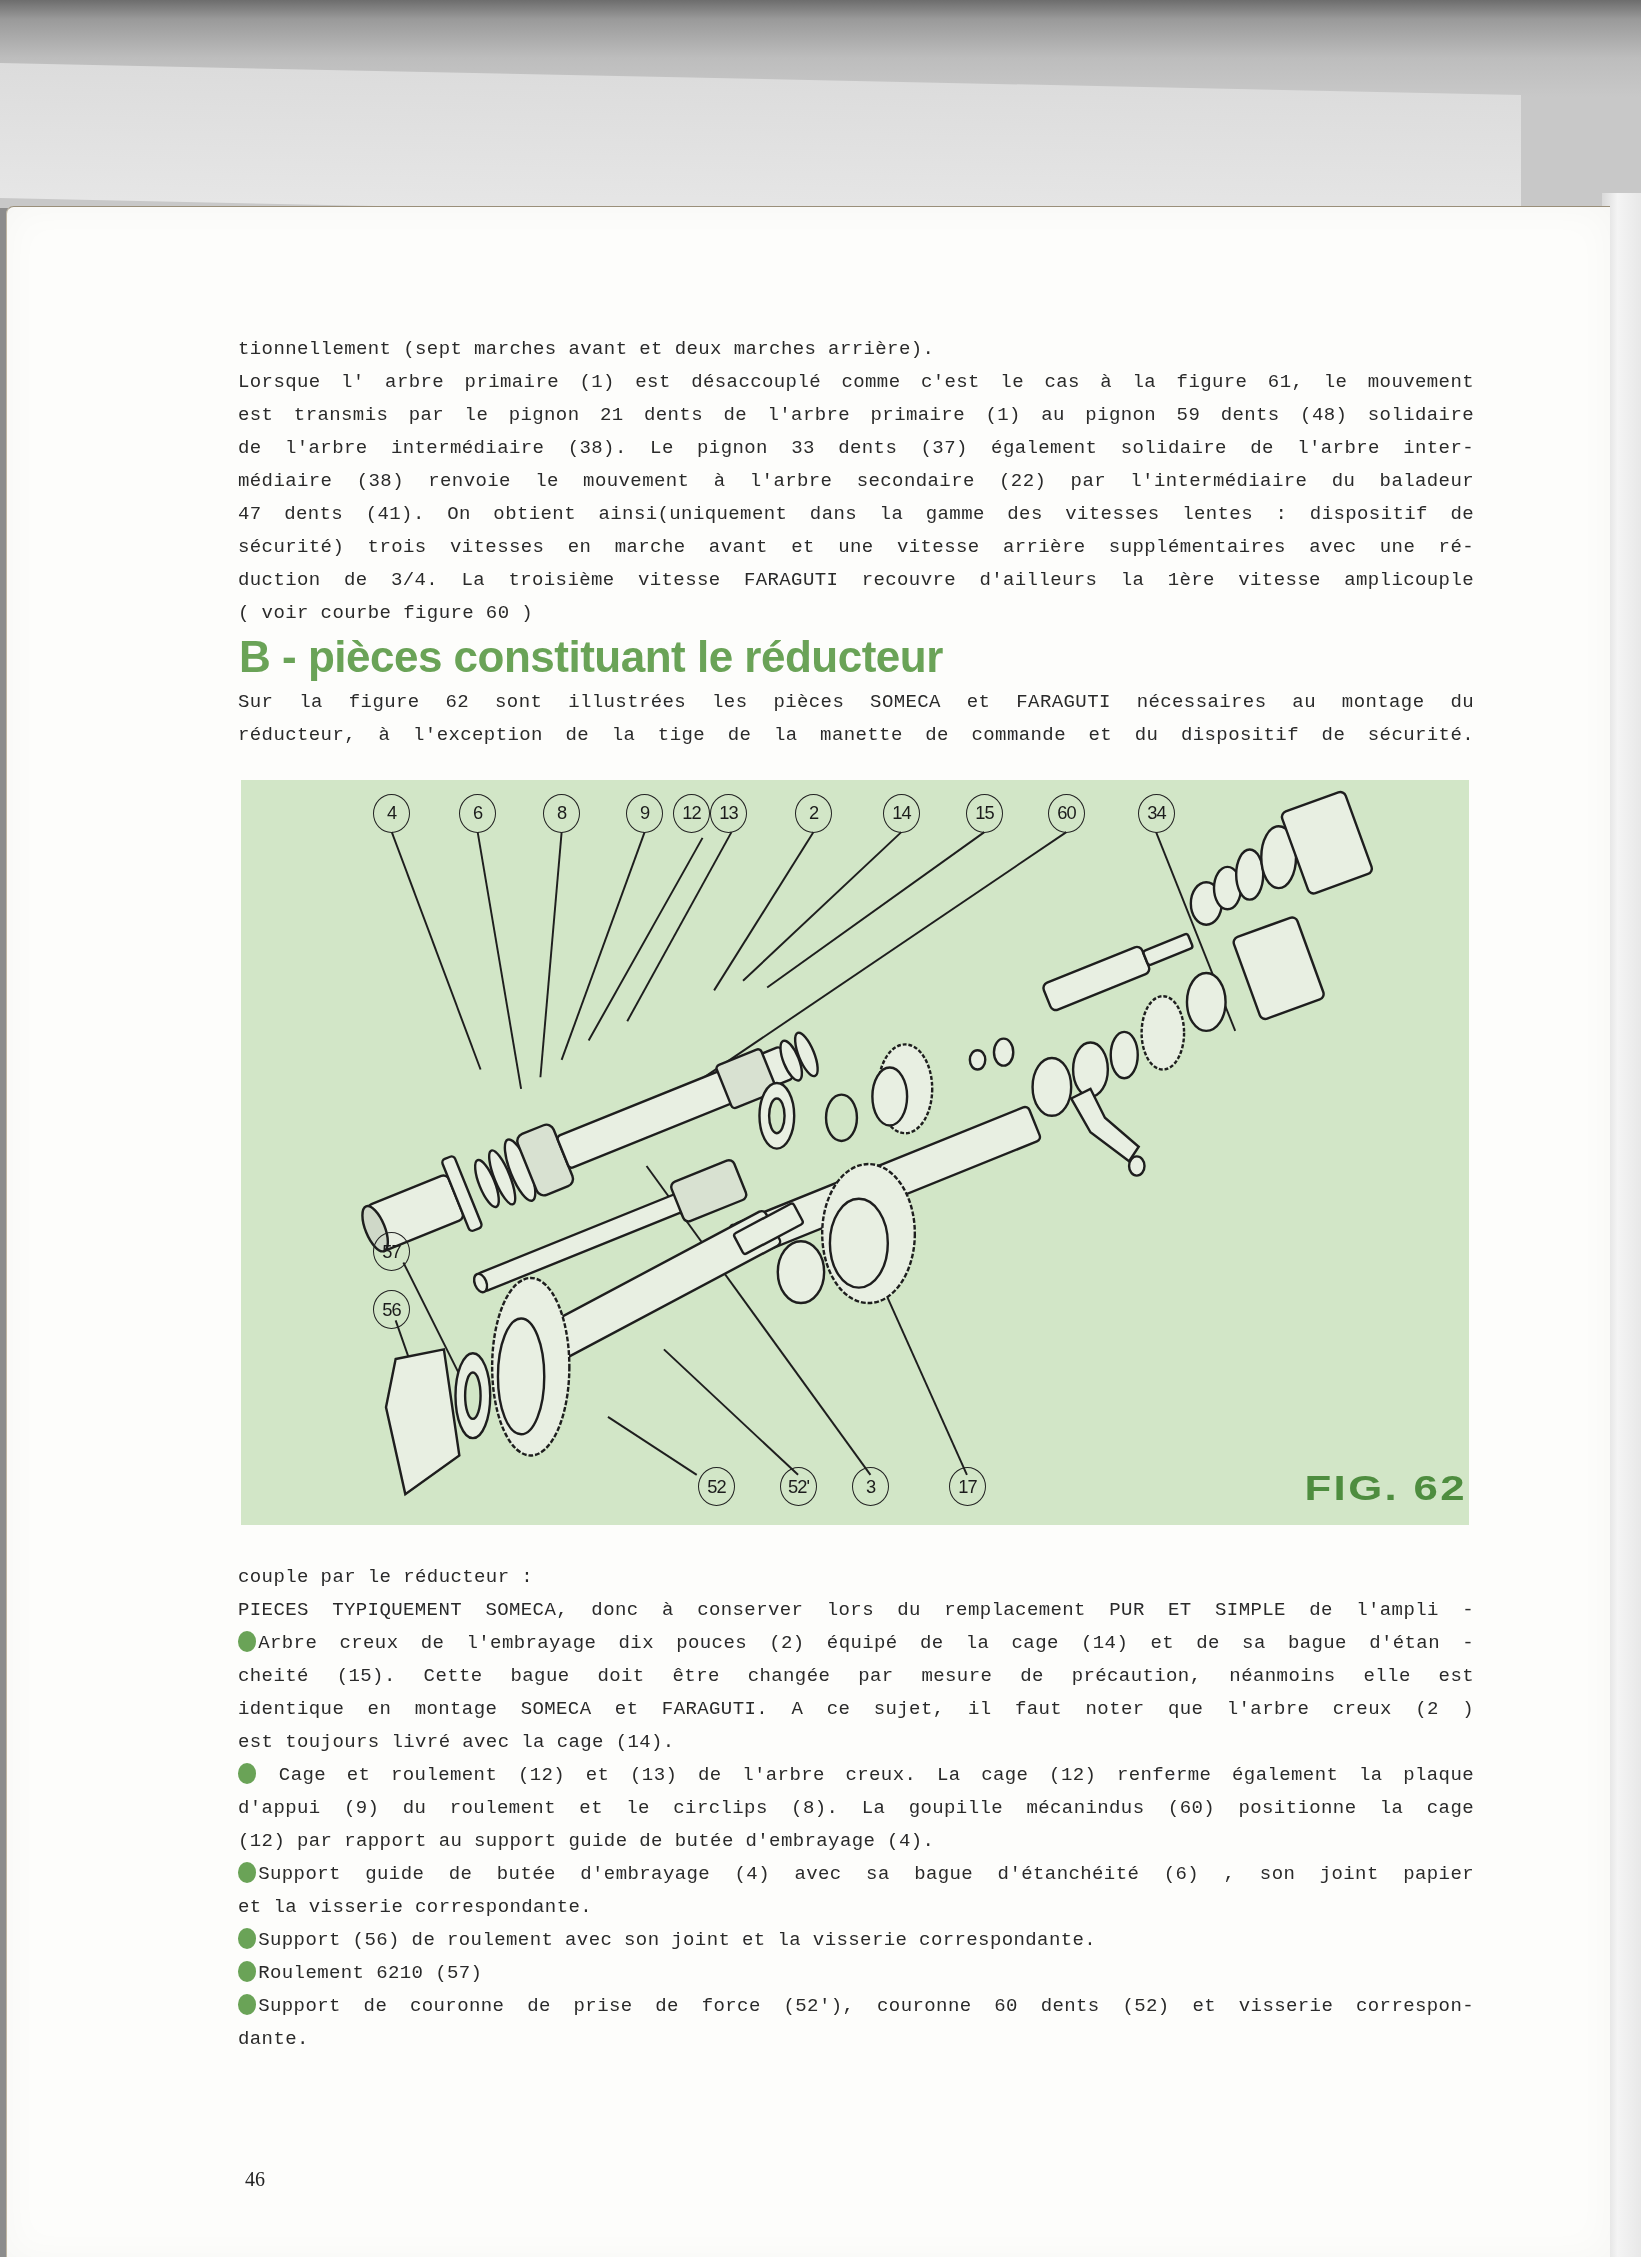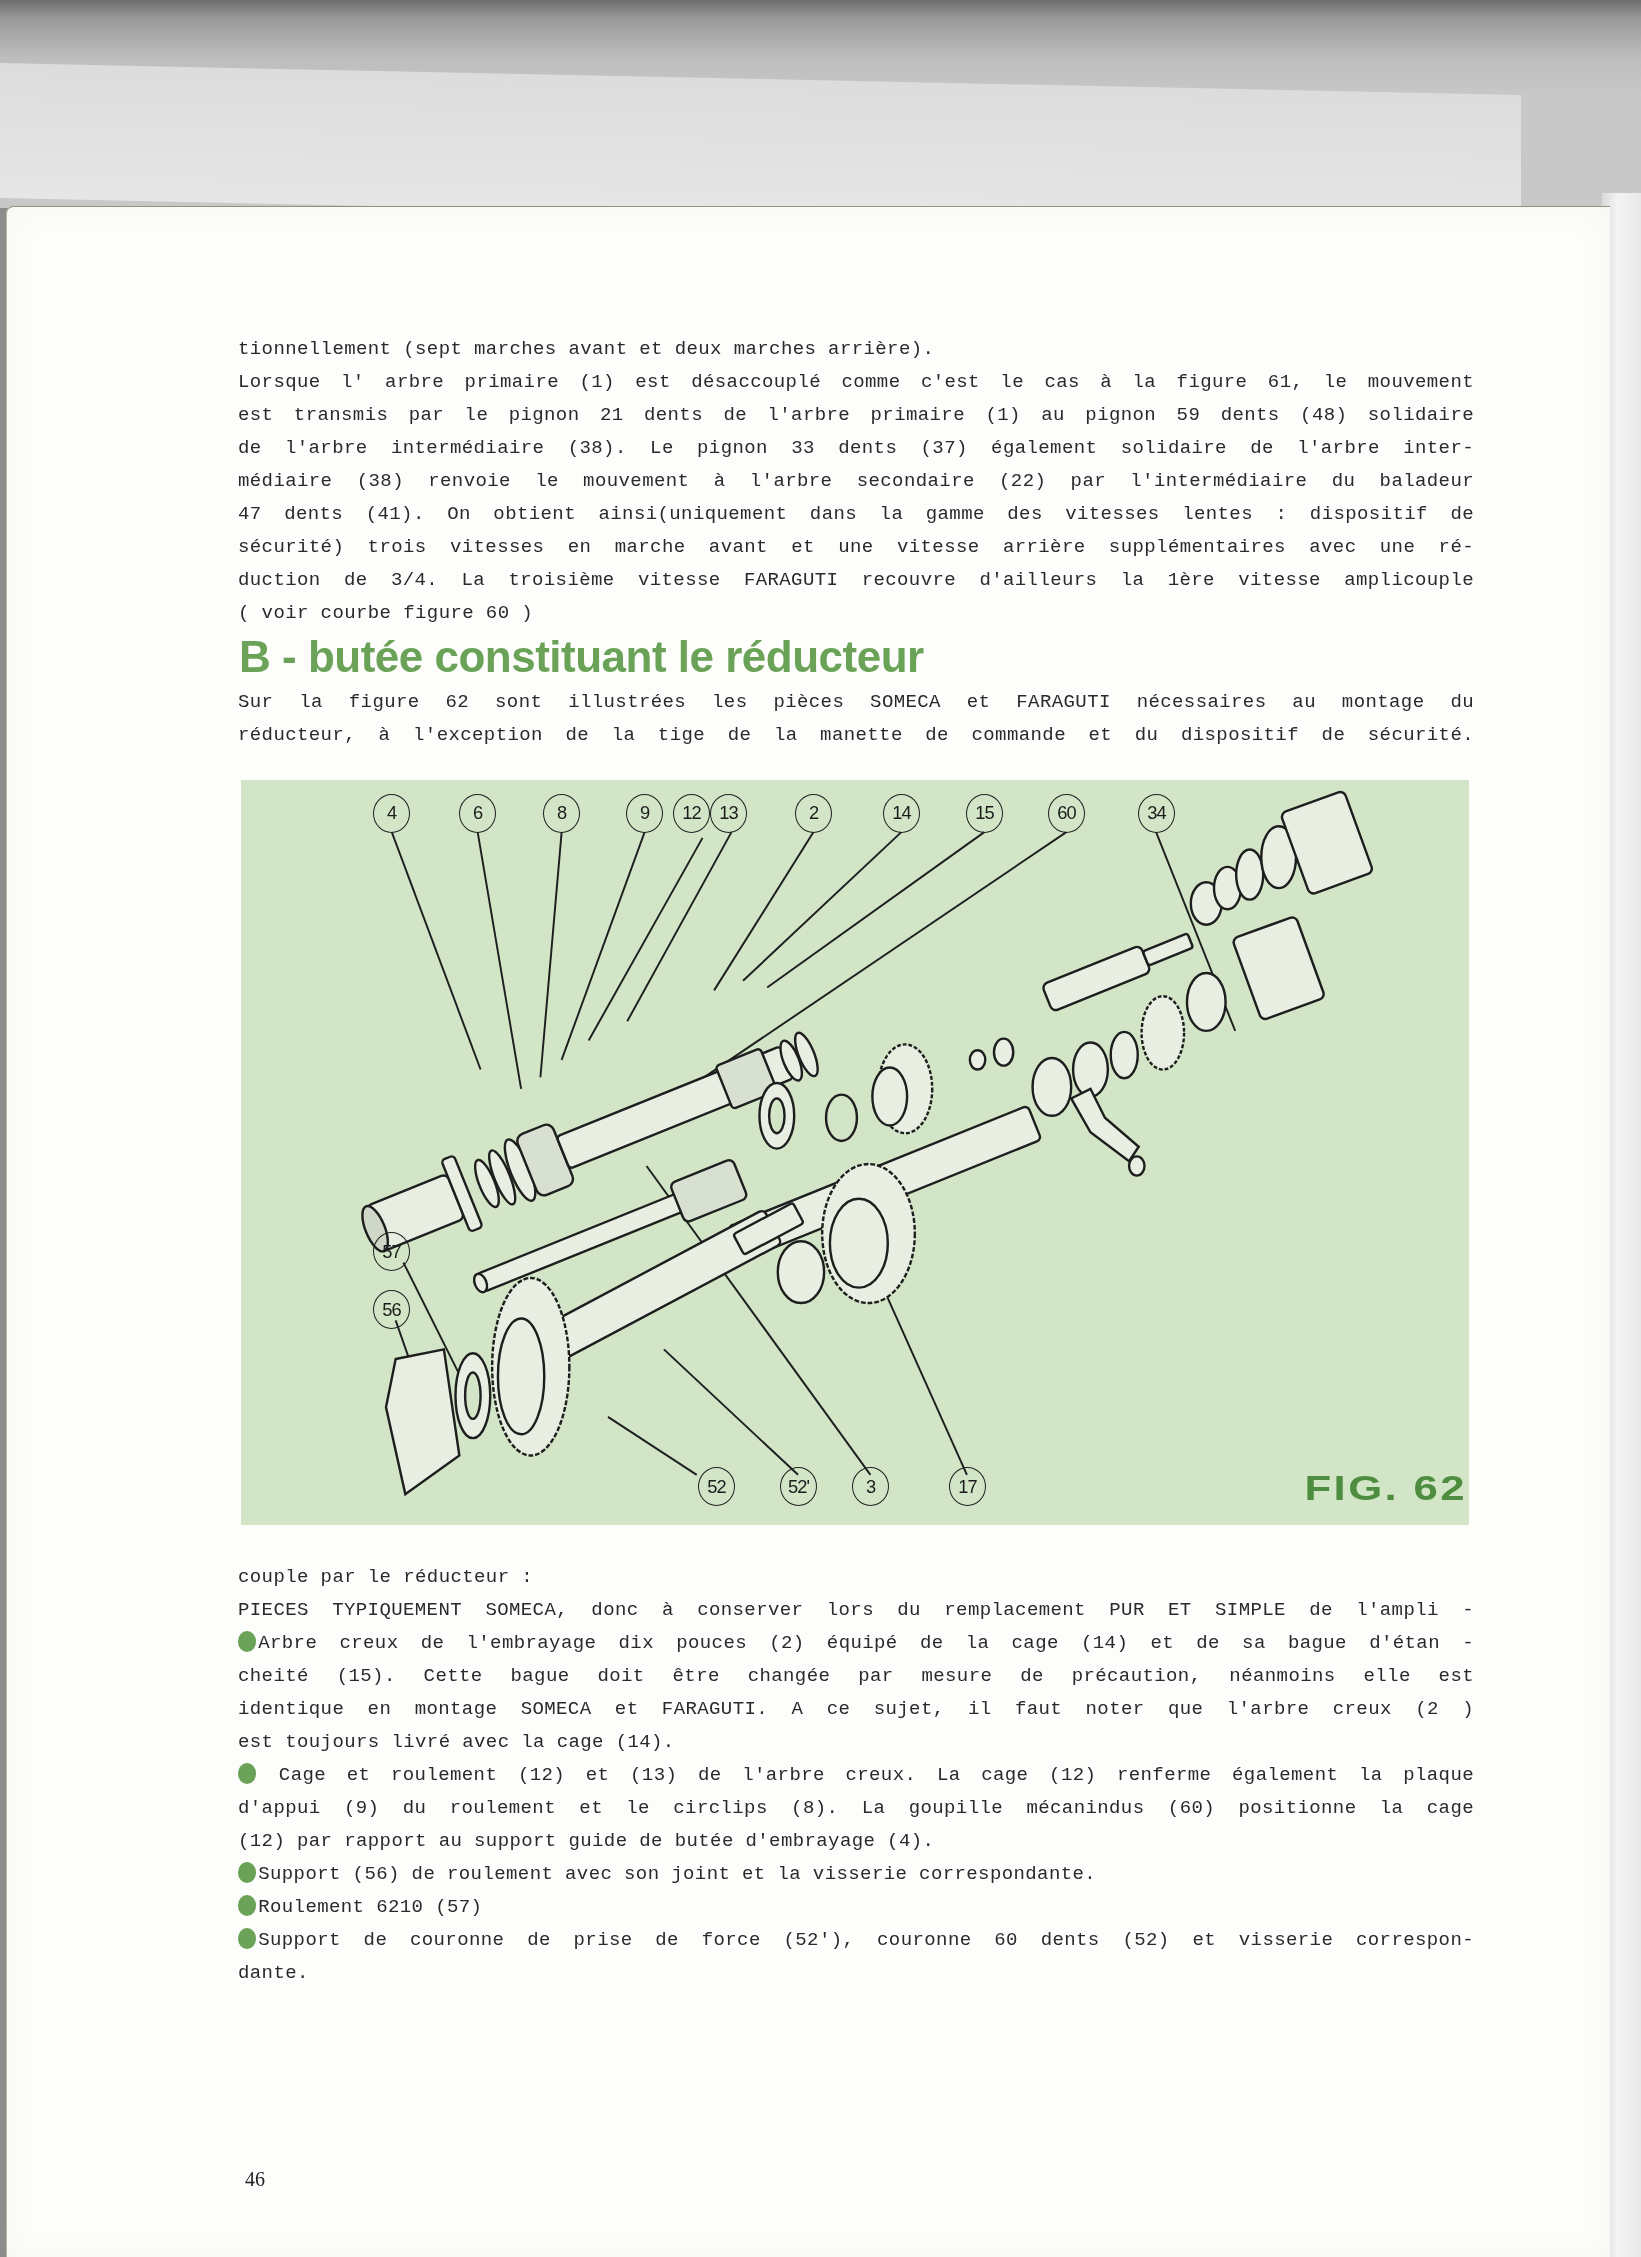--- a/index.html
+++ b/index.html
@@ -82,21 +82,21 @@
   <span class="line">Lorsque l' arbre primaire (1) est désaccouplé comme c'est le cas à la figure 61, le mouvement</span>
   <span class="line">est transmis par le pignon 21 dents de l'arbre primaire (1) au pignon 59 dents (48) solidaire</span>
   <span class="line">de l'arbre intermédiaire (38). Le pignon 33 dents (37) également solidaire de l'arbre inter-</span>
   <span class="line">médiaire (38) renvoie le mouvement à l'arbre secondaire (22) par l'intermédiaire du baladeur</span>
   <span class="line">47 dents (41). On obtient ainsi(uniquement dans la gamme des vitesses lentes : dispositif de</span>
   <span class="line">sécurité) trois vitesses en marche avant et une vitesse arrière supplémentaires avec une ré-</span>
   <span class="line">duction de 3/4. La troisième vitesse FARAGUTI recouvre d'ailleurs la 1ère vitesse amplicouple</span>
   <span class="line last">( voir courbe figure 60 )</span>
 </div>
 
-<div class="heading">B - butée constituant le réducteur</div>
+<div class="heading">B - pièces constituant le réducteur</div>
 
 <div class="body-text" style="top:686px;">
   <span class="line">Sur la figure 62 sont illustrées les pièces SOMECA et FARAGUTI nécessaires au montage du</span>
   <span class="line">réducteur, à l'exception de la tige de la manette de commande et du dispositif de sécurité.</span>
 </div>
 
 <div class="figure" style="background: rgb(210, 230, 199);">
   <svg class="drawing" width="1228" height="745" viewBox="0 0 1272 772">
     <g stroke="#1e1e1e" stroke-width="2" fill="none">
 
@@ -231,20 +231,24 @@
     <span class="line">identique en montage SOMECA et FARAGUTI. A ce sujet, il faut noter que l'arbre creux (2 )</span>
     <span class="line last">est toujours livré avec la cage (14).</span>
   </div>
 
   <div>
     <span class="line"><span class="bullet" style="background: rgb(106, 163, 87);"></span><span> Cage et roulement (12) et (13) de l'arbre creux. La cage (12) renferme également la plaque</span></span>
     <span class="line">d'appui (9) du roulement et le circlips (8). La goupille mécanindus (60) positionne la cage</span>
     <span class="line last">(12) par rapport au support guide de butée d'embrayage (4).</span>
   </div>
 
+  <div>
+    <span class="line"><span class="bullet" style="background: rgb(106, 163, 87);"></span><span>Support guide de butée d'embrayage (4) avec sa bague d'étanchéité (6) , son joint papier</span></span>
+    <span class="line last">et la visserie correspondante.</span>
+  </div>
 
 
   <div>
     <span class="line last"><span class="bullet" style="background: rgb(106, 163, 87);"></span><span>Support (56) de roulement avec son joint et la visserie correspondante.</span></span>
   </div>
 
   <div>
     <span class="line last"><span class="bullet" style="background: rgb(106, 163, 87);"></span><span>Roulement 6210 (57)</span></span>
   </div>
 

